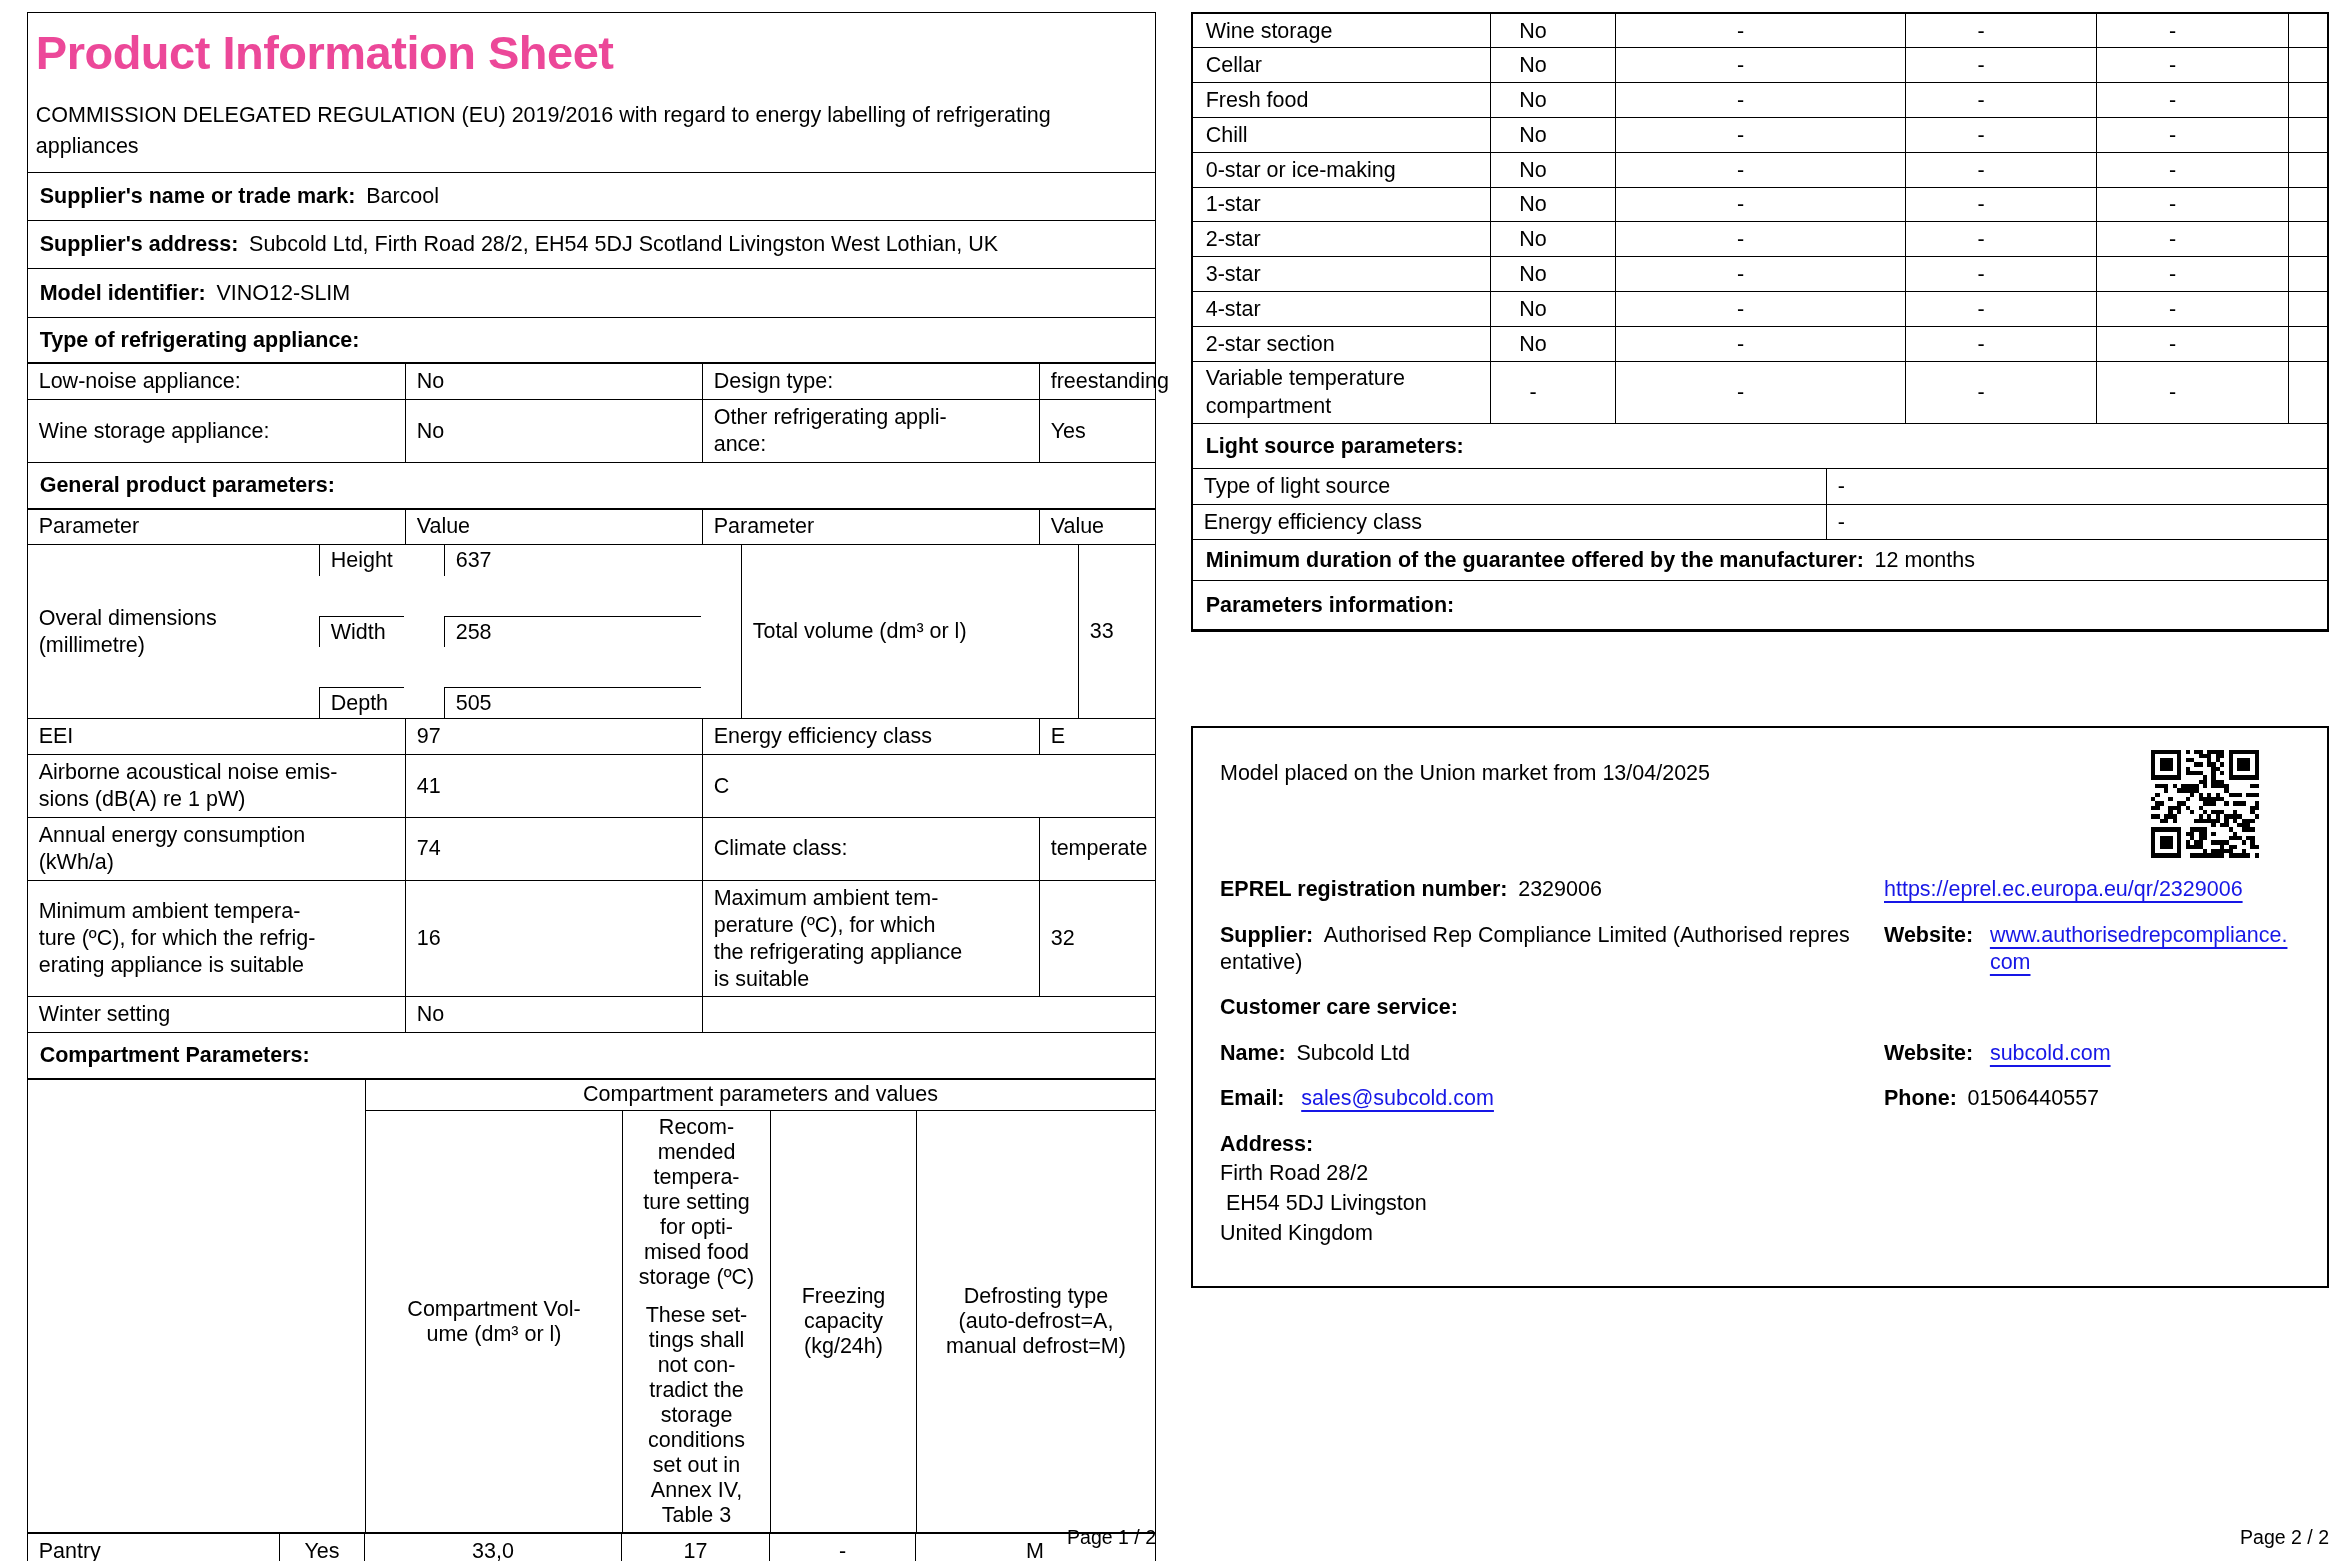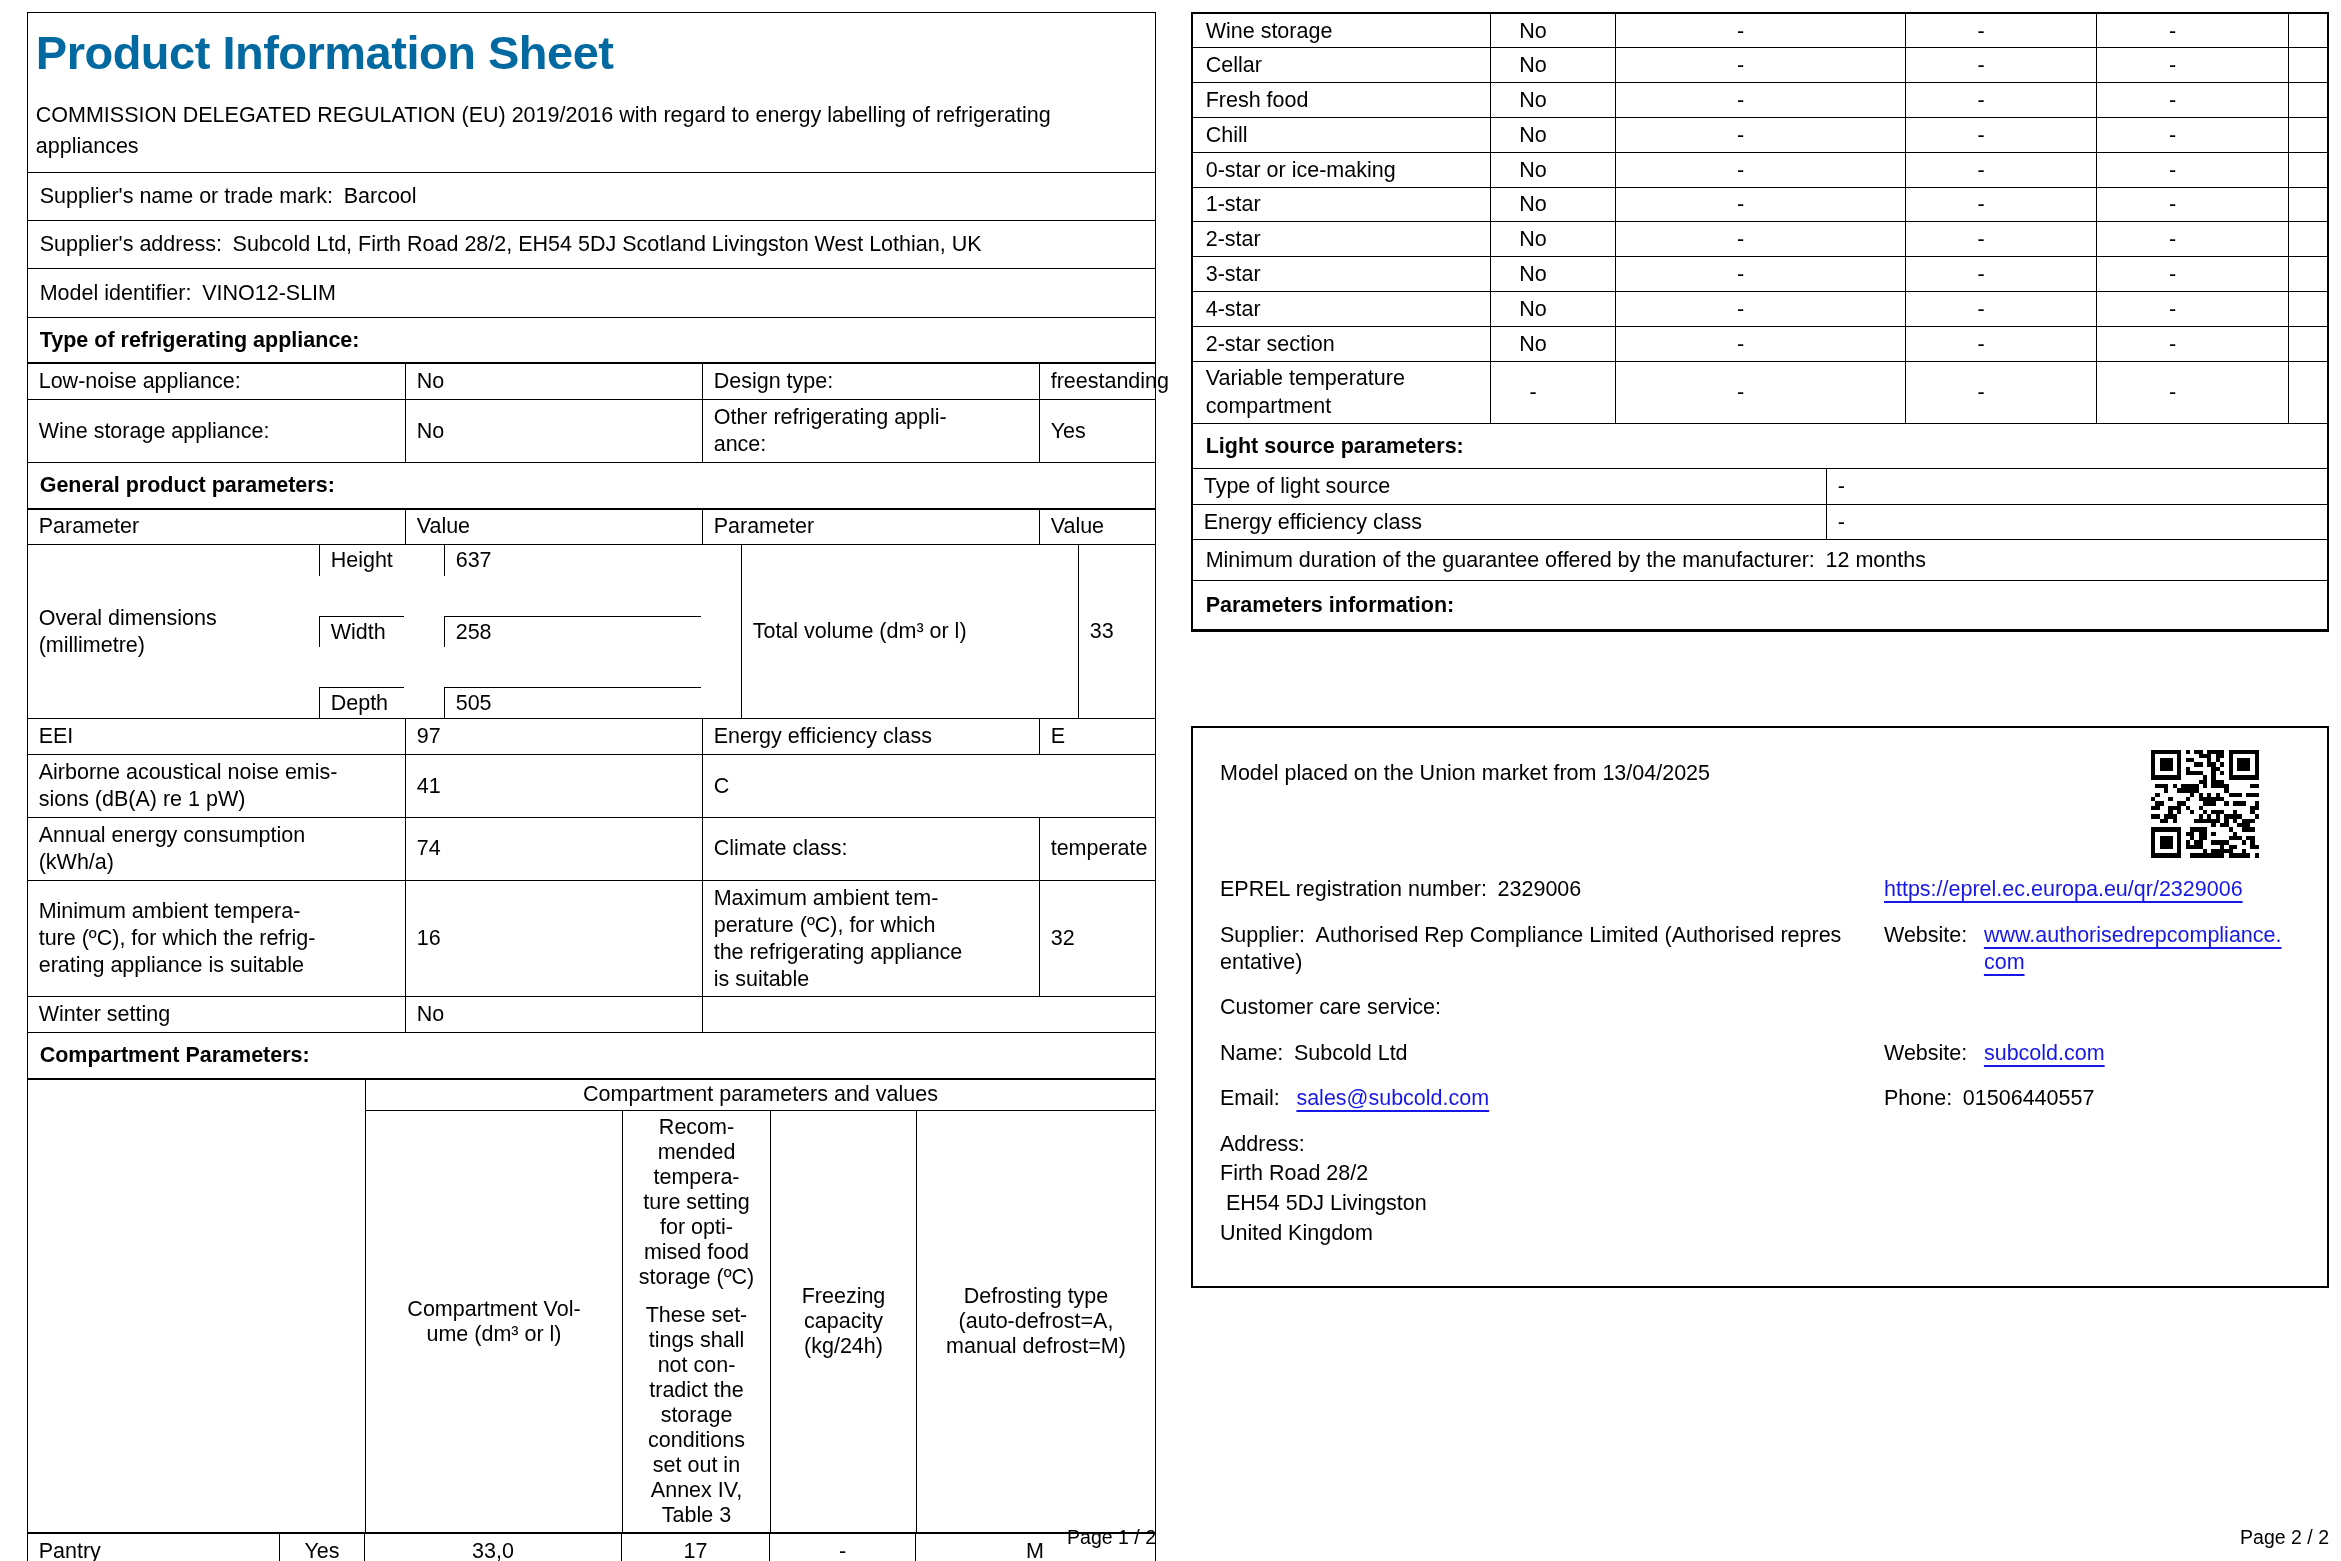--- a/index.html
+++ b/index.html
@@ -3,24 +3,24 @@
 <meta charset="utf-8">
 <style>
   * { box-sizing: border-box; margin: 0; padding: 0; }
   html, body { background: #ffffff; }
   body { font-family: "Liberation Sans", sans-serif; color: #000; }
   .canvas { position: relative; width: 2342px; height: 1561px; background: #fff; overflow: hidden; }
 
   
   .page1 { position: absolute; left: 27px; top: 11.7px; width: 1129px; border: 1.5px solid #000; background: #fff; }
   .p1-header { padding: 12.7px 7.8px 9.8px 7.8px; border-bottom: 1.5px solid #000; }
-  .p1-header h1 { font-size: 47px; font-weight: bold; color: #0369a1; margin: 0 0 19.5px 0; letter-spacing: -0.5px; }
+  .p1-header h1 { font-size: 47px; font-weight: bold; color: #ec4899; margin: 0 0 19.5px 0; letter-spacing: -0.5px; }
   .reg-text { font-size: 21.5px; line-height: 31px; max-width: 1049px; }
   .kv-row { padding: 10.2px 11.7px; border-bottom: 1.5px solid #000; font-size: 21.5px; line-height: 27px; }
-  .b { font-weight: normal; }
+  .b { font-weight: bold; }
   .v { margin-left: 10.7px; }
   .sec-head { padding: 8.8px 11.7px; border-bottom: 2px solid #000; font-size: 21.5px; font-weight: bold; line-height: 27px; }
 
   .cell { padding: 3.9px 10.7px; font-size: 21.5px; line-height: 27px; display: flex; align-items: center; }
   .bl { border-left: 1.5px solid #000; }
   .bb { border-bottom: 1.5px solid #000; gap: 40px; }
   .pw { white-space: pre-wrap; }
   .ctr { justify-content: center; text-align: center; }
 
   .g4 { display: grid; grid-template-columns: 337px 257px 297px 236px; }

